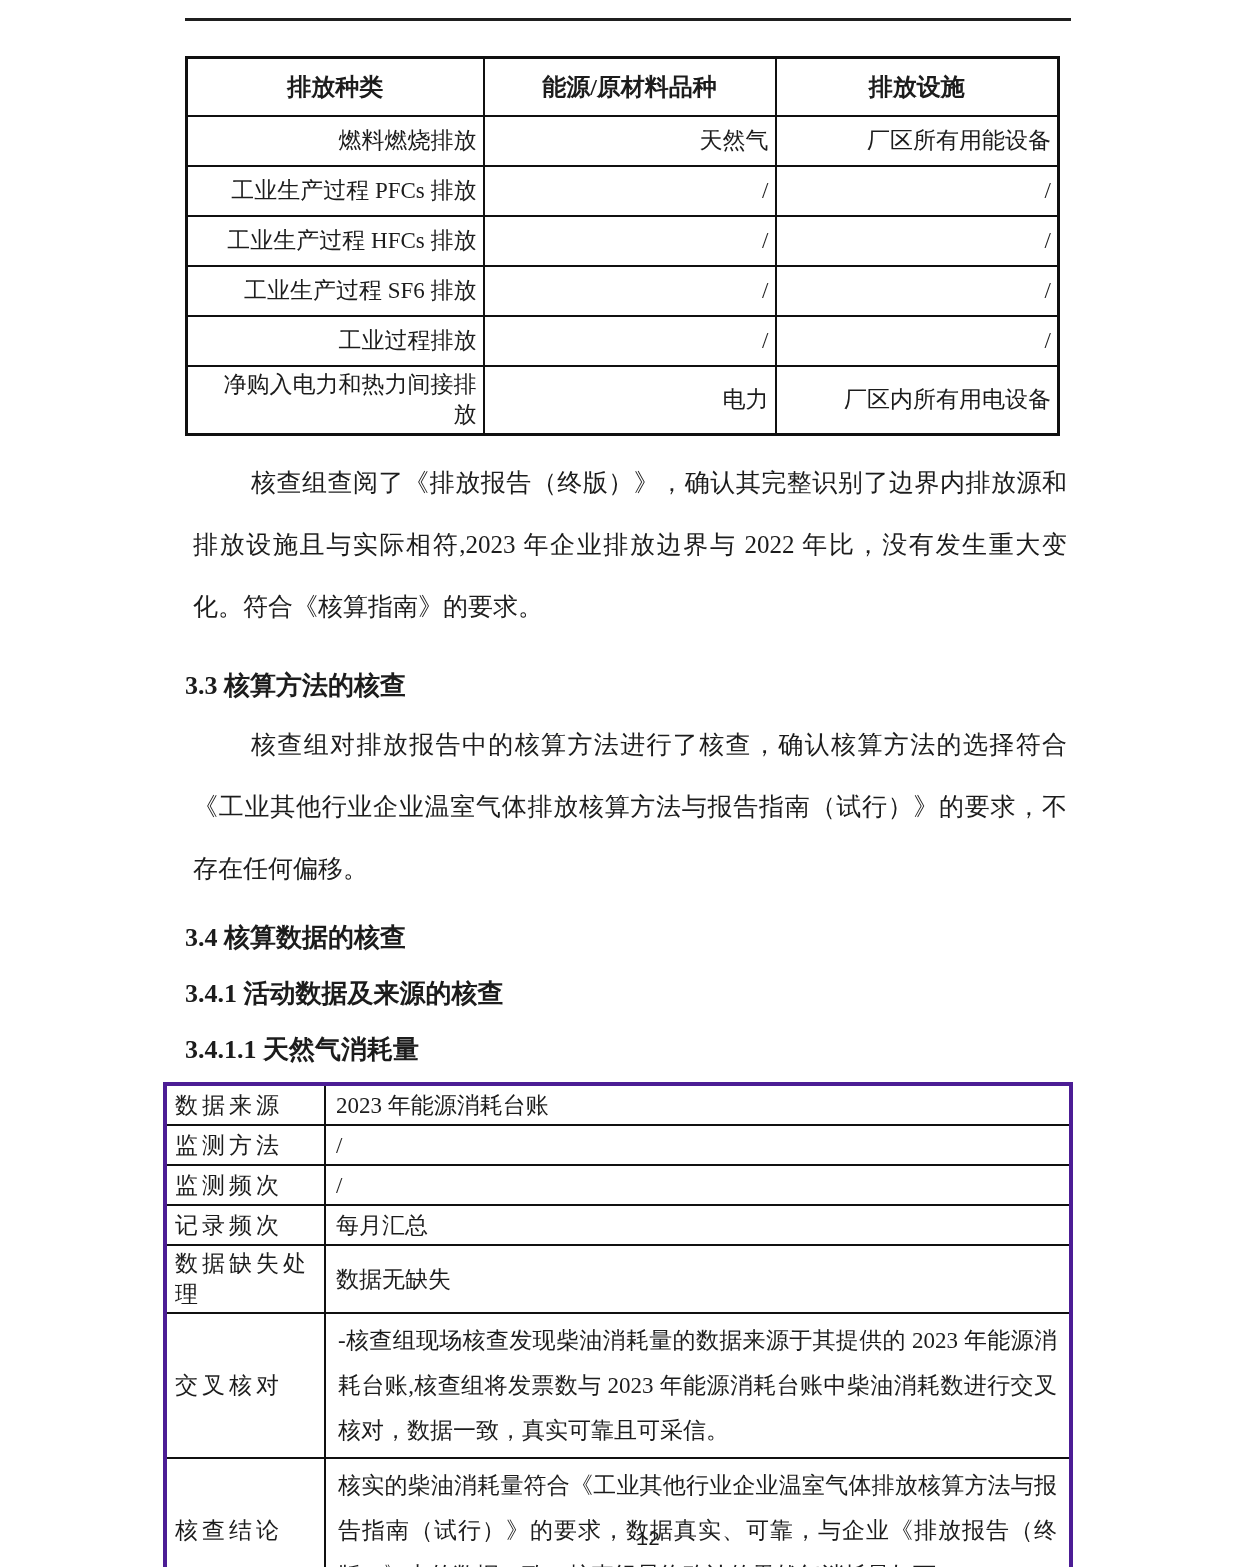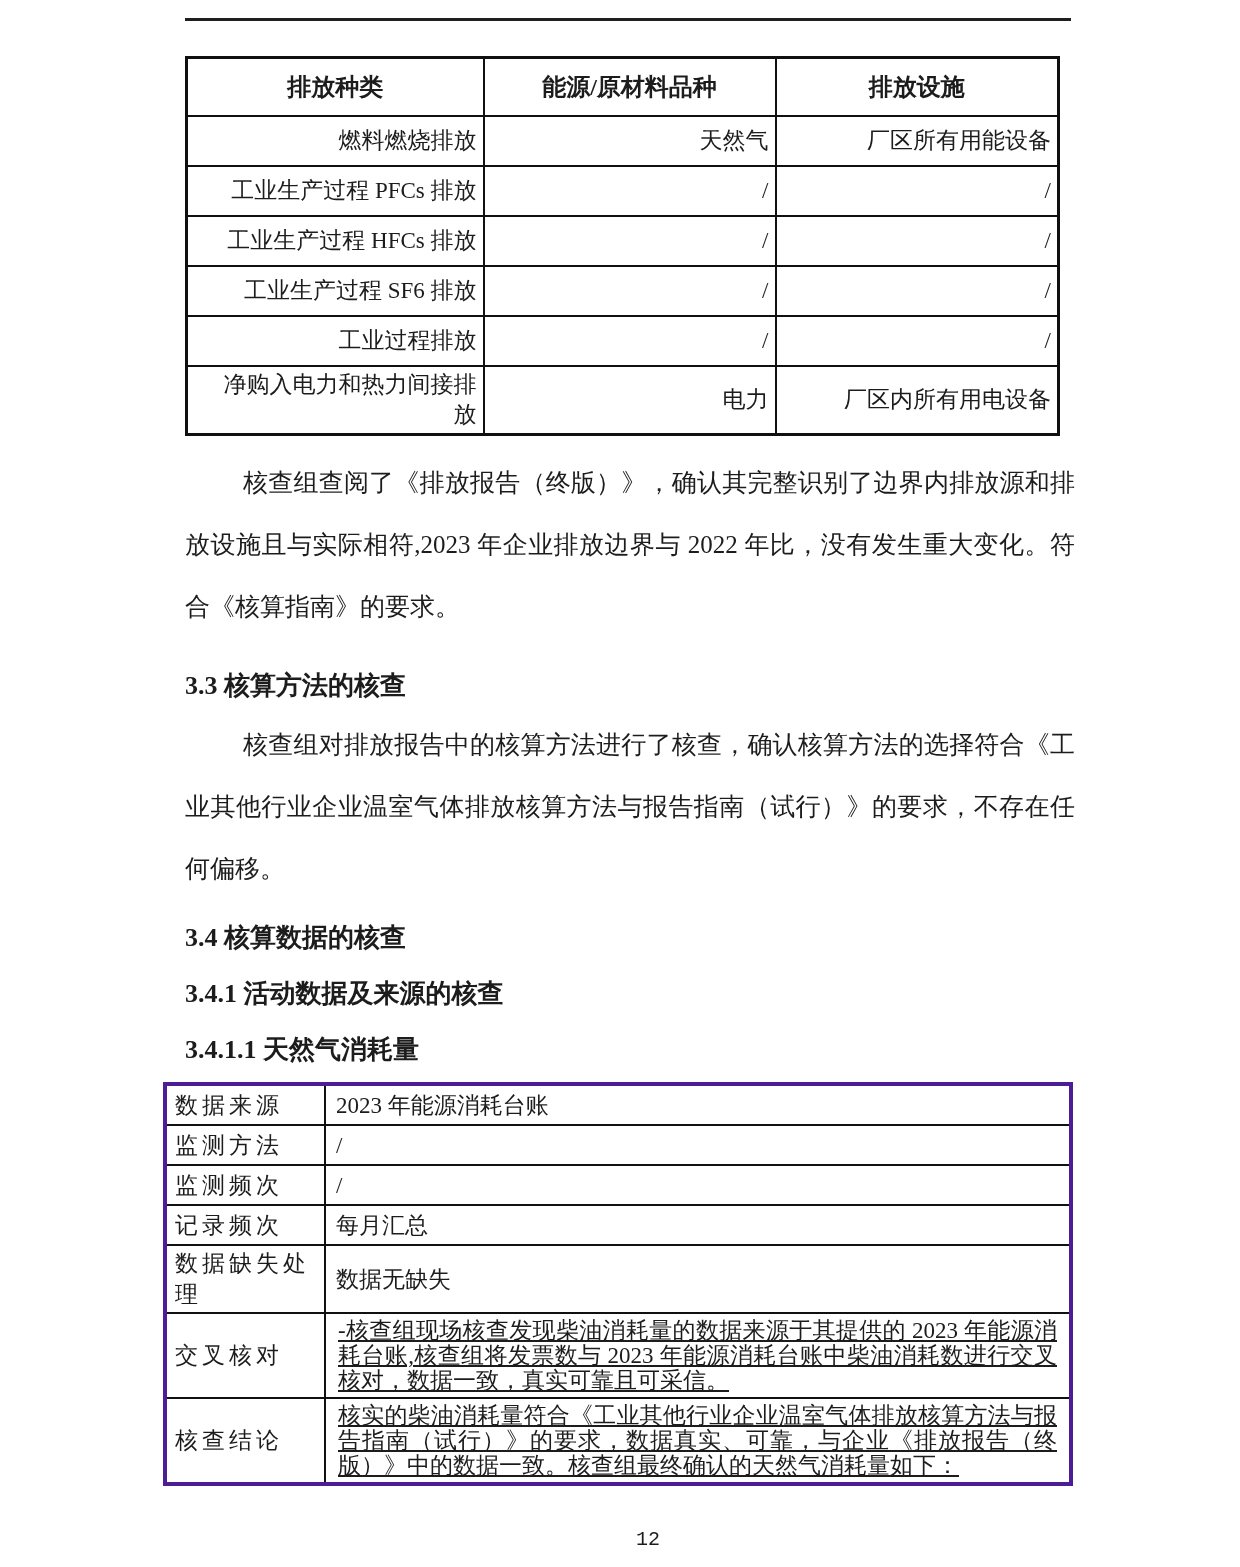--- a/index.html
+++ b/index.html
@@ -53,21 +53,21 @@
   .wrap-narrow {
     display: inline-block;
     max-width: 262px;
     font-family: Liberation Serif, serif;
   }
   
   .para {
     font-size: 25px;
     line-height: 62px;
     text-align: justify;
-    margin: 0;
+    margin: 8px;
     text-indent: 58px;
   }
   .p1 { margin-top: 16px; }
   .p2 { margin-top: 10px; }
   .heading {
     font-size: 26px;
     font-weight: bold;
     line-height: 36px;
     margin: 20px 0 0 0;
   }
@@ -91,22 +91,21 @@
     letter-spacing: 4px;
     text-align: left;
   }
   .t2 .val {
     text-align: left;
     padding: 2px 10px;
   }
   .t2 .val.long {
     text-align: justify;
     padding: 4px 12px;
-    line-height: 25px;
-    text-decoration: underline;
+    line-height: 45px;
   }
   .t2 tr.r-s td { height: 34px; }
   .t2 tr.r-m td { height: 62px; }
   .page-number {
     position: absolute;
     bottom: 16px;
     left: 0;
     width: 100%;
     text-align: center;
     font-size: 20px;

